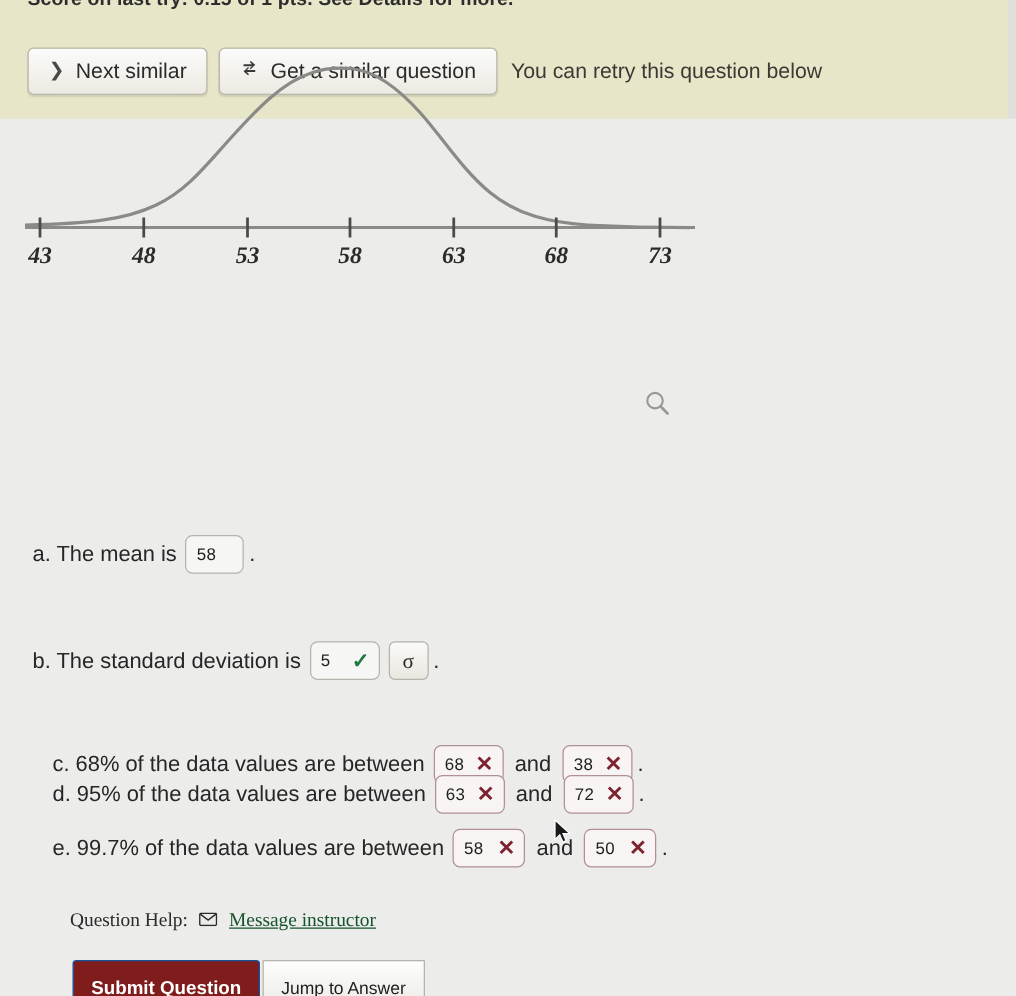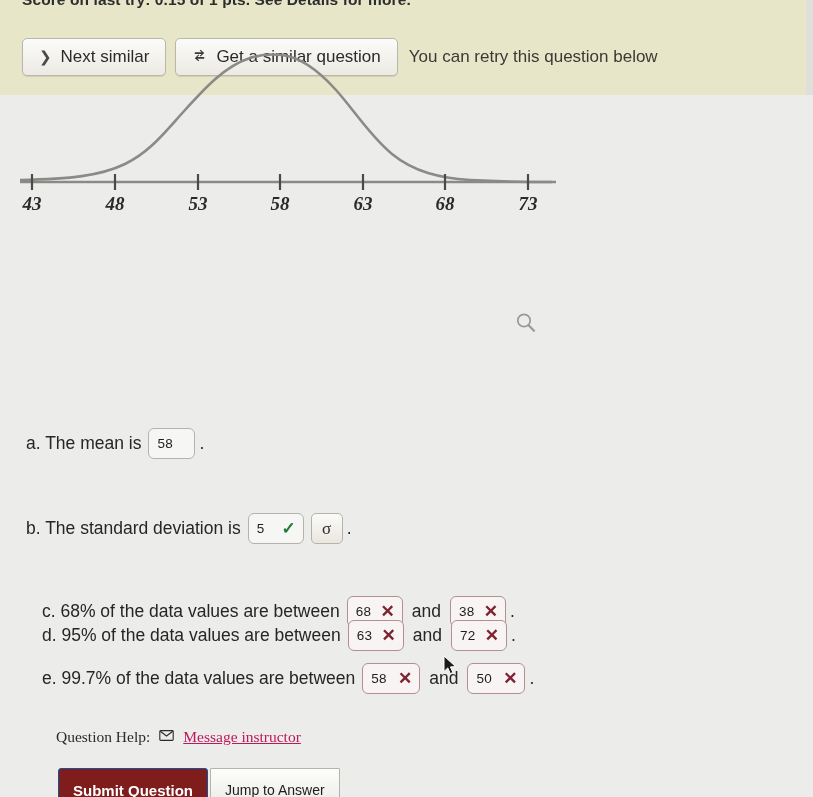--- a/index.html
+++ b/index.html
@@ -179,21 +179,21 @@
     display: flex;
     align-items: center;
     gap: 9px;
     font-size: 15.5px;
     color: #2b2b2b;
     white-space: nowrap;
     font-family: Liberation Serif, serif;
   }
   .mail-icon { font-size: 14px; color: #2b2b2b; line-height: 1; }
   .msg-link {
-    color: #be185d;
+    color: #14532d;
     text-decoration: underline;
     cursor: pointer;
   }
   .footer-btns {
     position: absolute;
     left: 58px; top: 768px;
     display: flex;
     align-items: center;
     gap: 2px;
   }

